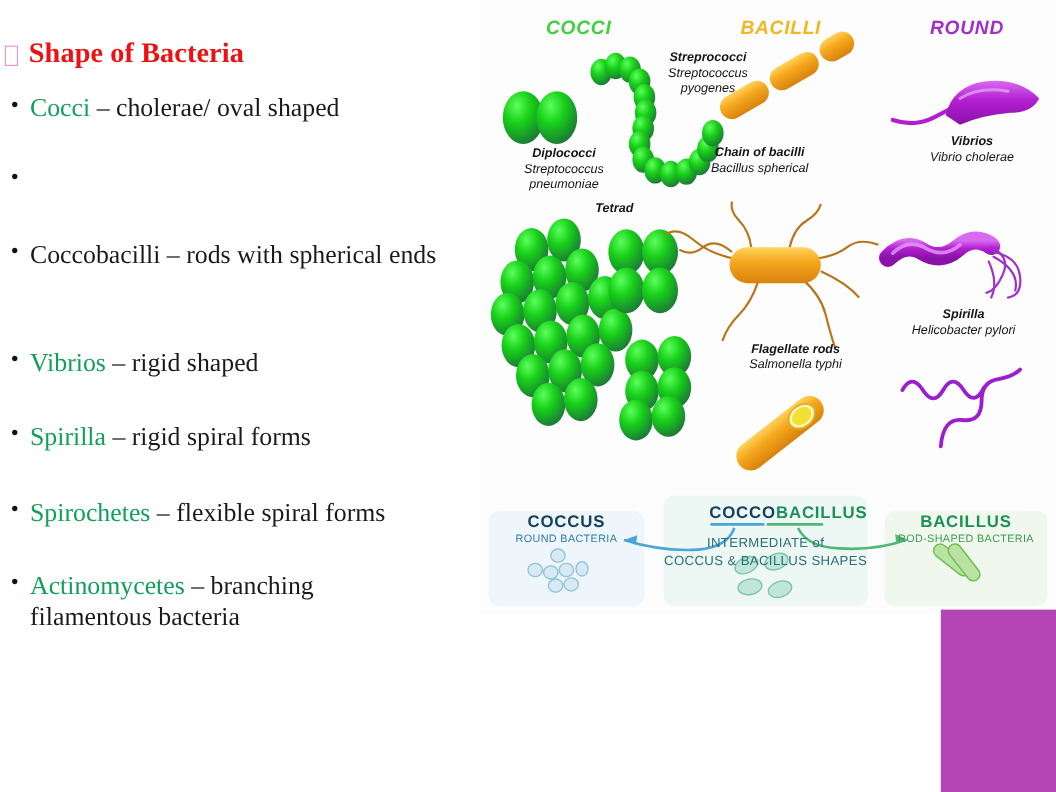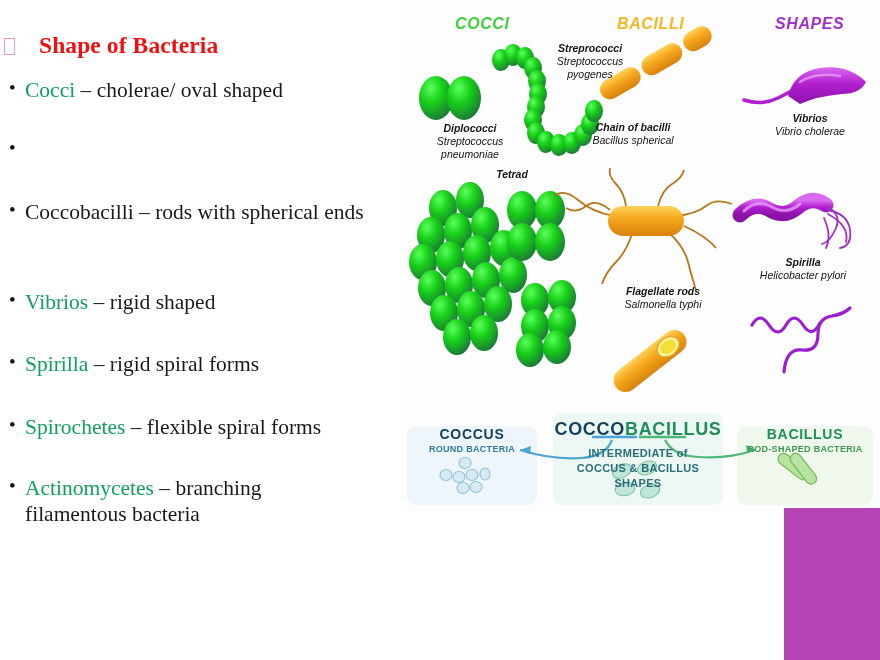--- a/index.html
+++ b/index.html
@@ -9,21 +9,21 @@
     background:#ffffff;
     font-family:"Liberation Serif", serif;
     overflow:hidden;
     position:relative;
   }
   .slide{position:absolute;left:0;top:0;width:880px;height:660px;overflow:hidden;background:#fff;}
 
   
   .text-col{position:absolute;left:0;top:0;width:400px;height:560px;}
 
-  .title-row{position:absolute;left:4px;top:33px;width:392px;display:flex;align-items:flex-start;gap:15px;}
+  .title-row{position:absolute;left:4px;top:33px;width:392px;display:flex;align-items:flex-start;}
   .title-bullet{
     display:inline-block;width:9px;height:15px;
     border:1.4px solid #e79ad0;margin-top:5px;margin-right:9px;flex:0 0 auto;
   }
   .title-text{
     font-family:"Liberation Serif", serif;
     font-weight:bold;font-size:23.5px;color:#ee1111;
     letter-spacing:0.1px;line-height:1.05;
   }
 
@@ -65,25 +65,25 @@
   svg.art{position:absolute;left:0;top:0;width:480px;height:512px;pointer-events:none;}
 
   
   .info{position:absolute;left:407px;top:413px;width:466px;height:92px;}
   .card{position:absolute;border-radius:9px;}
   .card-coccus{left:0;top:13px;width:130px;height:79px;background:#eef5fb;}
   .card-cocco{left:146px;top:0;width:170px;height:92px;background:#edf7f3;}
   .card-bacillus{left:330px;top:13px;width:136px;height:79px;background:#f0f8ee;}
 
   .c-title{font-family:"Liberation Sans", sans-serif;font-weight:bold;text-align:center;letter-spacing:0.7px;}
-  .c-sub{font-family:"Liberation Sans", sans-serif;font-weight:bold;text-align:center;letter-spacing:0.3px;}
+  .c-sub{font-family:"Liberation Sans", sans-serif;font-weight:normal;text-align:center;letter-spacing:0.3px;}
 
   .coccus-title{position:absolute;left:0;top:13px;width:130px;font-size:14px;color:#15415c;}
   .coccus-sub{position:absolute;left:0;top:31px;width:130px;font-size:9px;color:#2f7ca0;}
-  .cocco-title{position:absolute;left:146px;top:6px;width:170px;font-size:18px;}
+  .cocco-title{position:absolute;left:146px;top:6px;width:170px;font-size:14px;text-align:right;}
   .cocco-title .p1{color:#15415c;}
   .cocco-title .p2{color:#1f8f5a;}
   .cocco-sub{position:absolute;left:146px;top:33px;width:170px;font-size:11px;color:#2a6e78;line-height:1.35;}
   .bacillus-title{position:absolute;left:330px;top:13px;width:136px;font-size:14px;color:#1f8f5a;}
   .bacillus-sub{position:absolute;left:330px;top:31px;width:136px;font-size:9px;color:#3a9a52;}
 
   svg.info-art{position:absolute;left:0;top:0;width:466px;height:92px;pointer-events:none;}
 
   
   .purple-block{position:absolute;left:784px;top:508px;width:96px;height:152px;background:#b545b5;}
@@ -148,21 +148,21 @@
         </div>
       </div>
 
     </div>
   </div>
 
   <div class="figure">
 
     <div class="cat-head cat-cocci">COCCI</div>
     <div class="cat-head cat-bacilli">BACILLI</div>
-    <div class="cat-head cat-others">SHAPES</div>
+    <div class="cat-head cat-others">ROUND</div>
 
     <svg class="art" viewBox="0 0 480 512">
       <defs>
         <radialGradient id="gcoc" cx="35%" cy="28%" r="75%">
           <stop offset="0%" stop-color="#5cff5c"></stop>
           <stop offset="45%" stop-color="#18d018"></stop>
           <stop offset="100%" stop-color="#1b7a37"></stop>
         </radialGradient>
         <linearGradient id="gbac" x1="0" y1="0" x2="0" y2="1">
           <stop offset="0%" stop-color="#ffd35c"></stop>

